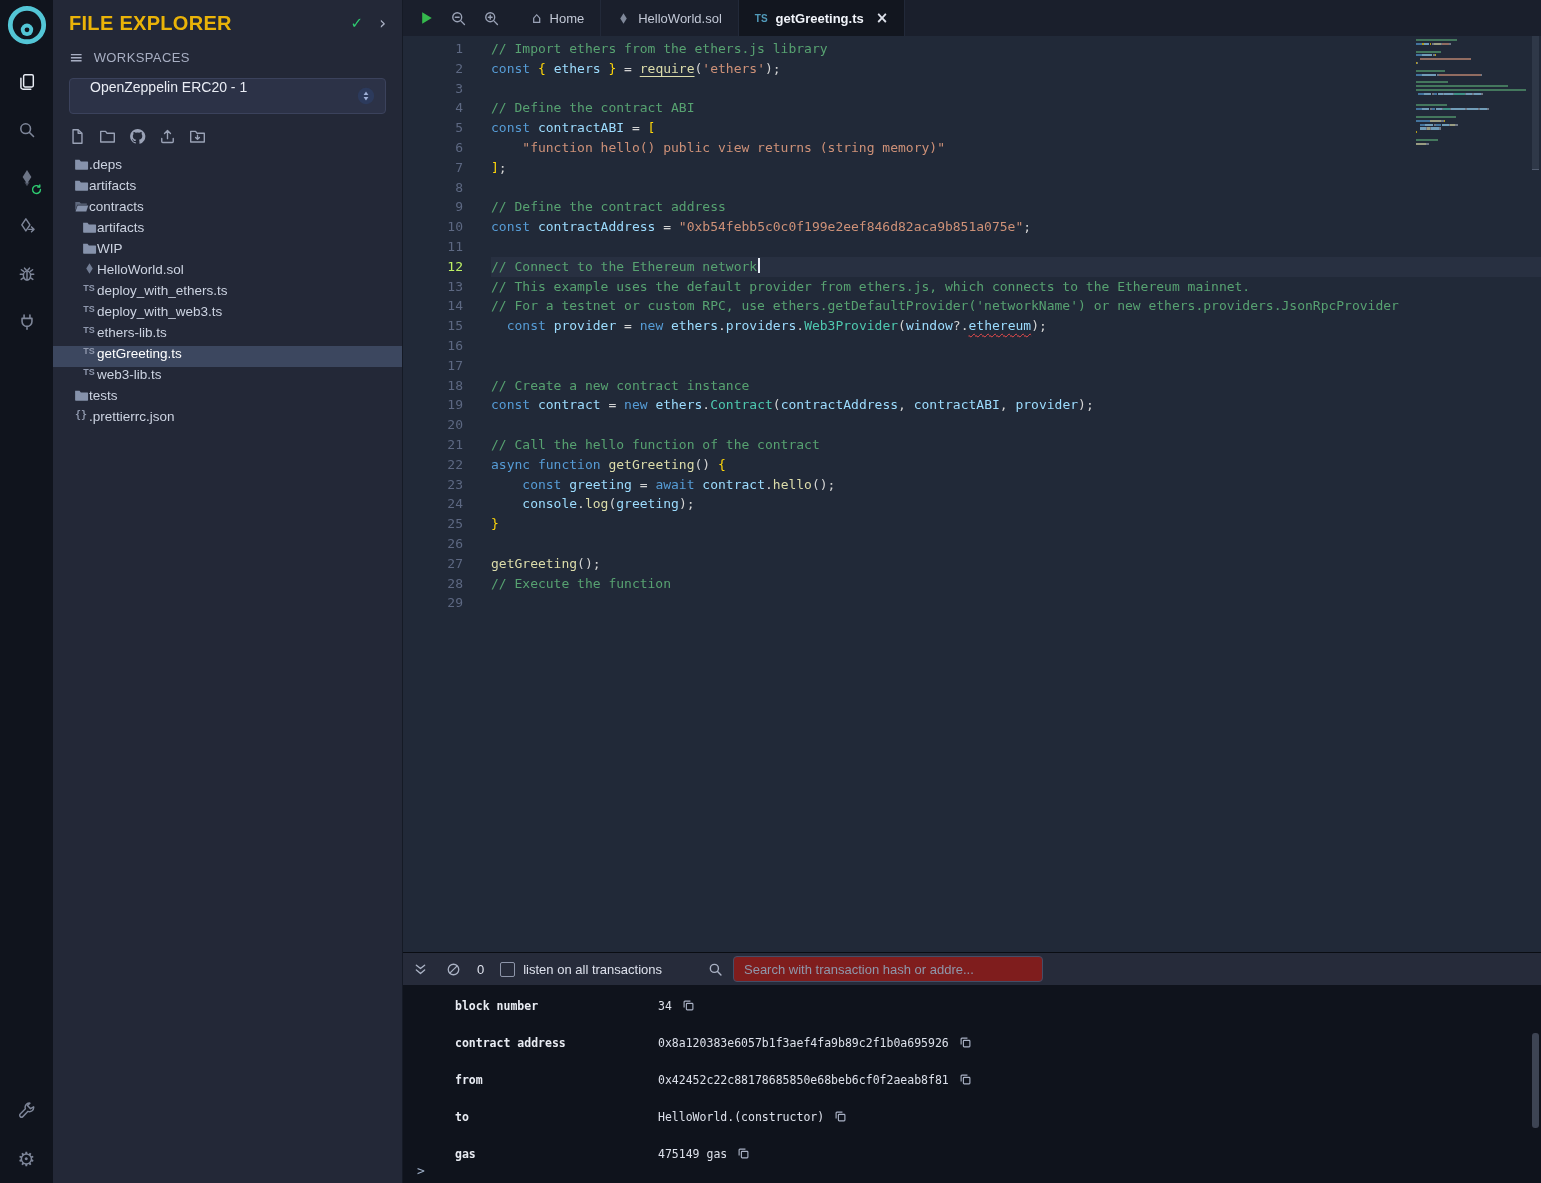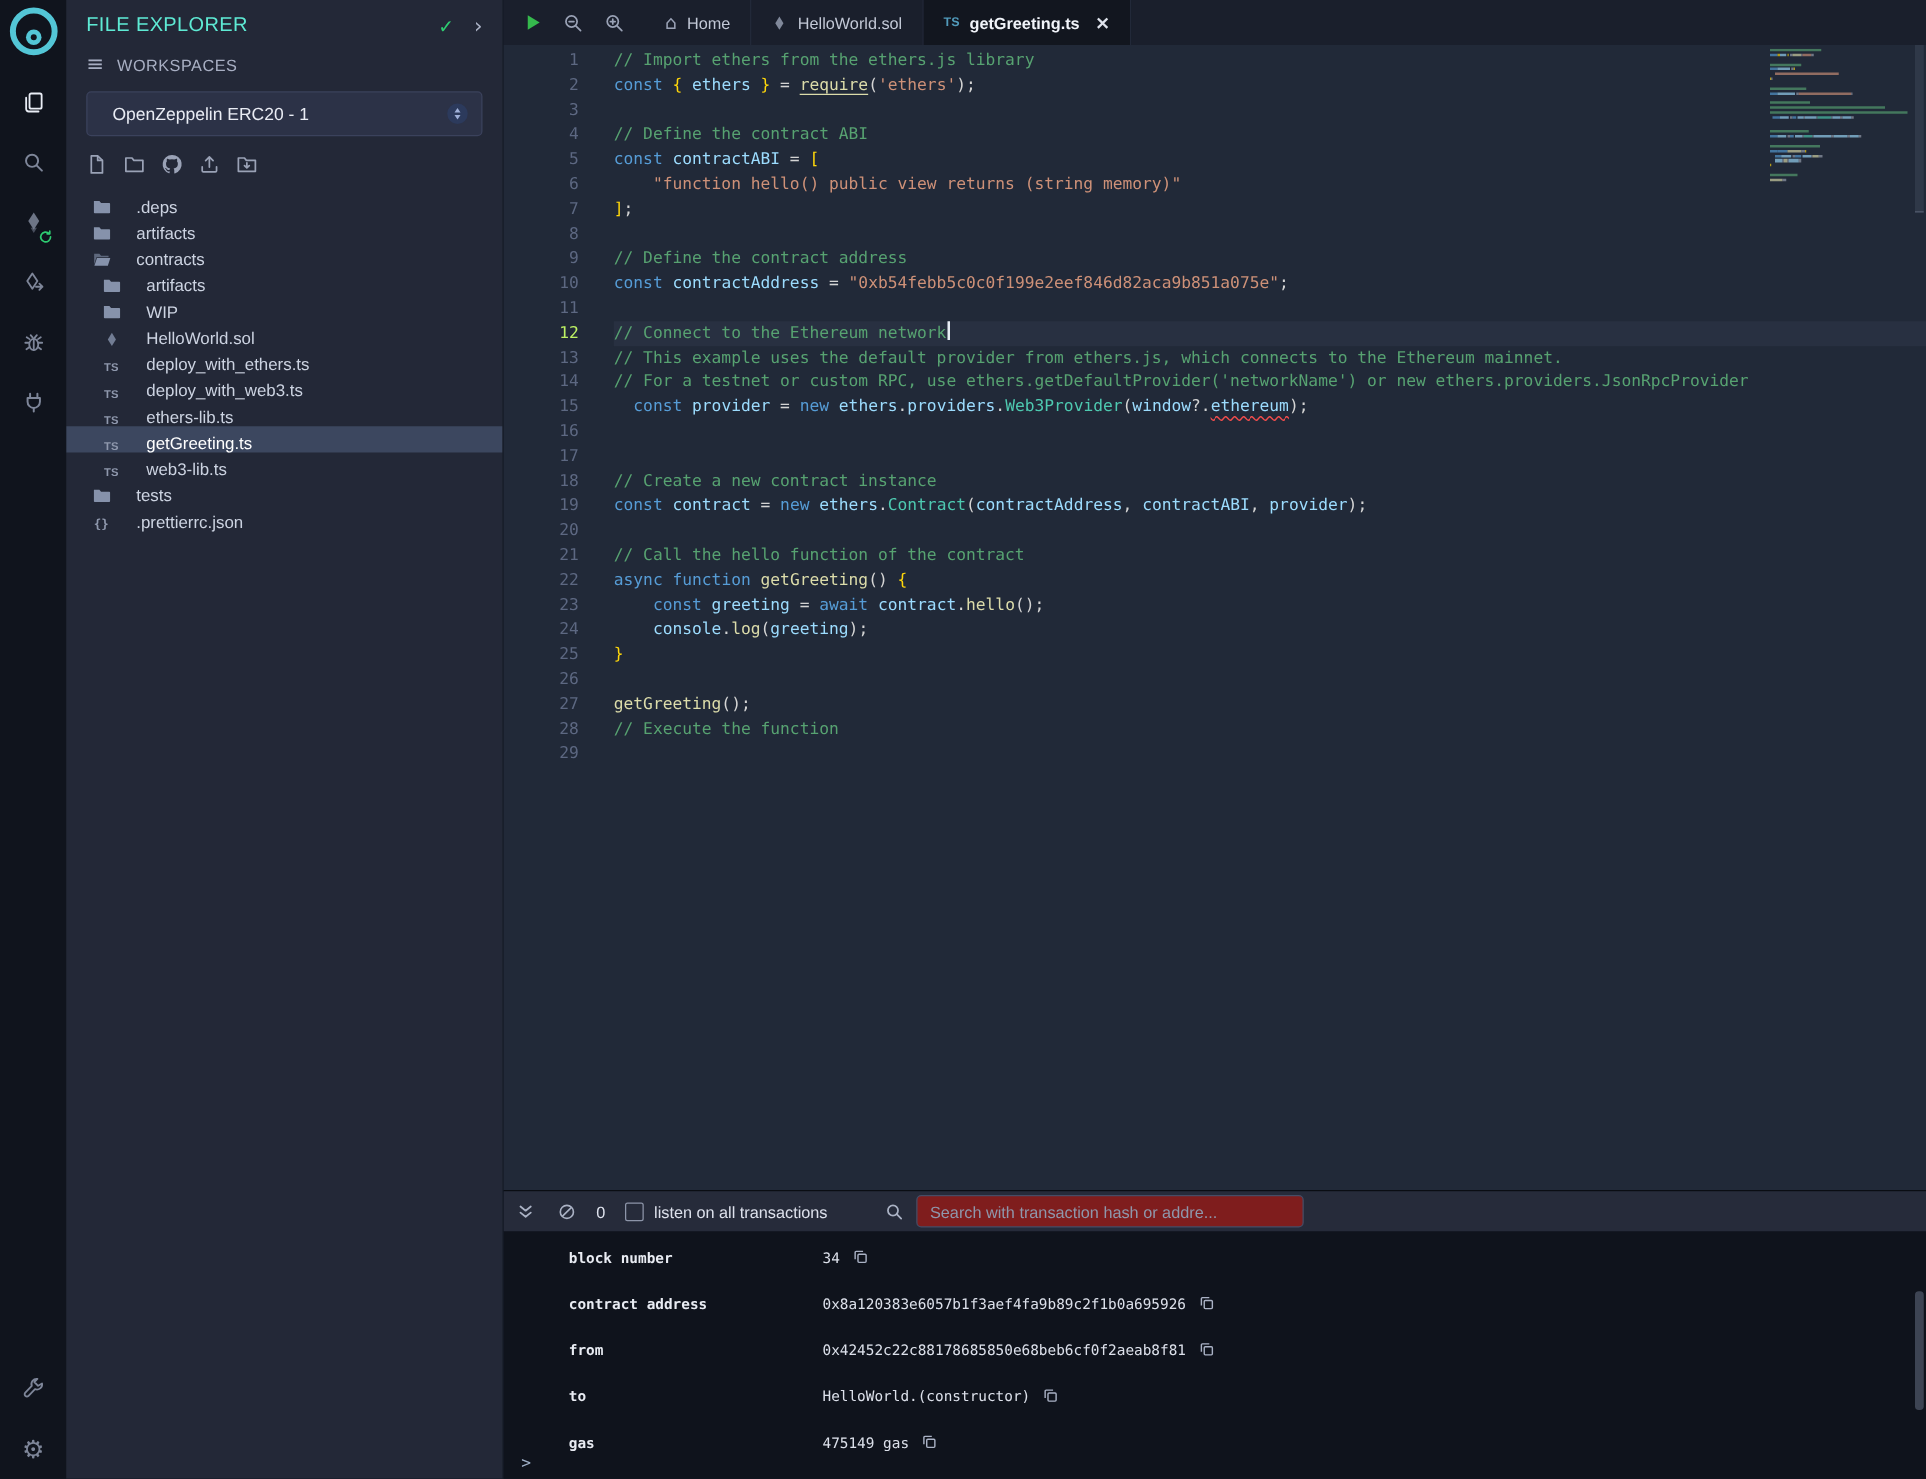--- a/index.html
+++ b/index.html
@@ -12,27 +12,27 @@
   .logo{width:53px;height:52px;display:flex;align-items:center;justify-content:center;cursor:pointer}
   .act-btn{width:53px;height:48px;display:flex;align-items:center;justify-content:center;color:#7e8699;cursor:pointer;position:relative}
   .act-btn.active{color:#e9edf5}
   .compiler .badge{position:absolute;right:11px;bottom:7px;display:inline-flex}
   .spacer{flex:1}
   .glyph{font-family:"DejaVu Sans",sans-serif;line-height:1}
 
   
   .sidepanel{width:350px;flex:none;background:#232837;display:flex;flex-direction:column;border-right:1px solid #151a25}
   .sp-header{display:flex;align-items:center;padding:12px 16px 8px;gap:16px}
-  .sp-title{flex:1;font-size:16px;font-weight:400;color:#5eead4;letter-spacing:.3px}
+  .sp-title{flex:1;font-size:20px;font-weight:700;color:#eab308;letter-spacing:.3px}
   .ws-row{display:flex;align-items:center;gap:10px;padding:6px 16px;font-size:13px;color:#a8afc3;letter-spacing:.4px}
-  .ws-select{margin:6px 16px 12px;height:36px;background:#2c3247;border:1px solid #3b425c;border-radius:4px;display:flex;align-items:center;padding:0 10px 0 20px;font-size:14px;color:#e9ecf4;cursor:pointer}
+  .ws-select{margin:6px 16px 12px;height:36px;background:#2c3247;border:1px solid #3b425c;border-radius:4px;display:flex;padding:0 10px 0 20px;font-size:14px;color:#e9ecf4;cursor:pointer}
   .ws-select>span:first-child{flex:1}
   .sp-actions{display:flex;align-items:center;gap:13px;padding:2px 16px 10px;color:#9aa2b6}
   .file-tree{flex:1;font-size:13.5px;padding-top:2px;overflow:hidden}
-  .tree-row{display:flex;align-items:flex-end;gap:20px;height:21px;padding-left:20px;cursor:pointer;color:#ccd3e1}
+  .tree-row{display:flex;align-items:flex-start;gap:0;height:21px;padding-left:20px;cursor:pointer;color:#ccd3e1}
   .tree-row.lvl1{padding-left:28px}
   .tree-row.selected{background:#3c475f;color:#fff}
   .tree-icon{width:16px;display:inline-flex;justify-content:center;color:#8692ab;flex:none}
   .mini-ts{font-size:9px;font-weight:700;color:#8f98ad;font-family:"Liberation Sans",sans-serif}
   .ts-blue{color:#519aba;font-size:10px}
   .mini-json{font-size:10px;font-weight:700;color:#8f98ad;font-family:"DejaVu Sans Mono",monospace}
 
   
   .main{flex:1;display:flex;flex-direction:column;min-width:0}
   .tabbar{height:36px;flex:none;background:#1a1f2c;display:flex;align-items:stretch}

